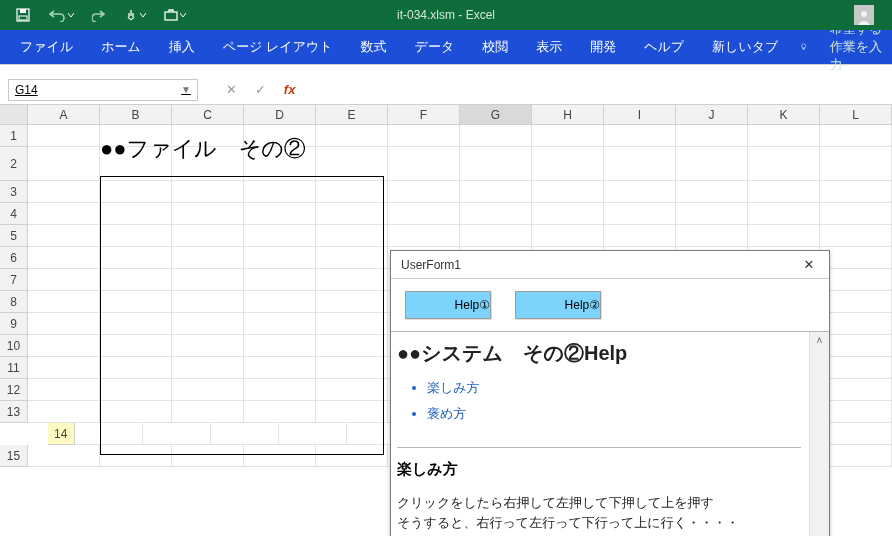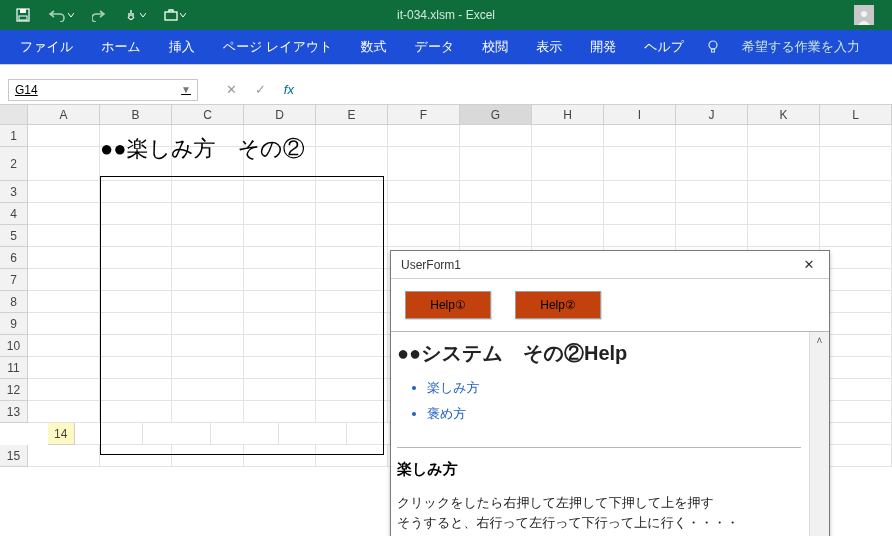--- a/index.html
+++ b/index.html
@@ -20,21 +20,21 @@
   .ribbon .tell { display:flex; align-items:center; gap:22px; margin-left:8px; color:#cde6d6;}
   .ribbon .bulb { width:14px; height:14px; }
 
   .rule { height:1px; background:#d0d0d0; }
 
   
   .fxbar { height:30px; display:flex; align-items:center; border-bottom:1px solid #d0d0d0; margin-top:10px;}
   .namebox { width:190px; height:22px; margin-left:8px; border:1px solid #c8c8c8; background:#fff; display:flex; align-items:center; padding:0 6px; font-size:12px; justify-content:space-between;text-decoration:underline;}
   .namebox .dd { color:#777; font-size:10px;}
   .fx-controls { display:flex; align-items:center; margin-left:28px; gap:18px; color:#9a9a9a; font-size:13px;}
-  .fx-controls .fx { font-style:italic; font-family:"Segoe UI",sans-serif; color:#0369a1;}
+  .fx-controls .fx { font-style:italic; font-family:"Segoe UI",sans-serif; color:#c2410c;font-weight:bold;}
 
   
   .gridwrap { position:relative; height:432px; }
   .colhdr { display:flex; height:20px; border-bottom:1px solid #d0d0d0; font-size:12px; color:#444; }
   .corner { width:28px; border-right:1px solid #d0d0d0; background:#e6e6e6;}
   .ch { width:72px; text-align:center; border-right:1px solid #d0d0d0; background:#f2f2f2; line-height:20px;}
   .ch.active { background:#d9d9d9; }
   .rows { position:relative; }
   .row { display:flex; height:22px; }
   .rh { width:28px; border-right:1px solid #d0d0d0; border-bottom:1px solid #d0d0d0; background:#f2f2f2; font-size:12px; color:#444; text-align:center; line-height:22px;}
@@ -45,21 +45,21 @@
 
   
   .sheet-text { position:absolute; left:100px; top:29px; font-size:22px; font-family:"Yu Mincho","MS Mincho",serif; color:#000; white-space:nowrap;}
   .sheet-box { position:absolute; left:100px; top:71px; width:284px; height:279px; border:1.5px solid #000; background:transparent;}
 
   
   .userform { position:absolute; left:390px; top:145px; width:440px; height:366px; background:#fff; border:1px solid #7a7a7a; box-shadow:0 2px 4px rgba(0,0,0,0.25); display:flex; flex-direction:column;}
   .uf-title { height:28px; display:flex; align-items:center; justify-content:space-between; padding:0 10px; font-size:12px; color:#333; border-bottom:1px solid #d0d0d0;gap:24px;}
   .uf-close { width:20px; height:20px; display:flex; align-items:center; justify-content:center; cursor:pointer; font-size:13px; color:#333;}
   .uf-buttons { padding:12px 14px; display:flex; gap:24px; border-bottom:1px solid #b7b7b7;}
-  .uf-btn { width:86px; height:28px; background:#c2410c; border:1px solid #9c9c9c; font-size:12px; cursor:pointer; box-shadow:1px 1px 0 #ddd;}
+  .uf-btn { width:86px; height:28px; background:#7dd3fc; border:1px solid #9c9c9c; font-size:12px; cursor:pointer; box-shadow:1px 1px 0 #ddd;text-align:right;}
   .uf-body { flex:1; position:relative; overflow:hidden; border-bottom:1px solid #b7b7b7;}
   .uf-content { position:absolute; left:0; top:0; right:22px; bottom:0; padding:4px 6px 8px 6px; overflow:hidden;}
   .uf-h1 { font-size:20px; font-weight:bold; color:#222; margin:4px 0 12px 0; font-family:"Meiryo",sans-serif;}
   .uf-ul { margin-left:30px; margin-bottom:24px; }
   .uf-ul li { color:#2060c0; font-size:13px; margin:8px 0; cursor:pointer; list-style:disc;}
   .uf-hr { border:none; border-top:1px solid #b7b7b7; margin:6px 0 12px 0;}
   .uf-h2 { font-size:15px; font-weight:bold; margin-bottom:14px;}
   .uf-p { font-size:13px; line-height:1.55; color:#222;}
   .uf-scroll { position:absolute; right:0; top:0; bottom:0; width:20px; background:#f1f1f1; border-left:1px solid #dcdcdc; display:flex; flex-direction:column; align-items:center; justify-content:space-between; padding:3px 0;}
   .uf-scroll .arrow { font-size:10px; color:#5a5a5a; cursor:pointer;}
@@ -120,20 +120,21 @@
   <div class="tab">ファイル</div>
   <div class="tab">ホーム</div>
   <div class="tab">挿入</div>
   <div class="tab">ページ レイアウト</div>
   <div class="tab">数式</div>
   <div class="tab">データ</div>
   <div class="tab">校閲</div>
   <div class="tab">表示</div>
   <div class="tab">開発</div>
   <div class="tab">ヘルプ</div>
+  <div class="tab">新しいタブ</div>
   <div class="tell">
     <svg class="bulb" viewBox="0 0 14 14">
         <circle cx="7" cy="5" r="4" fill="none" stroke="#cde6d6" stroke-width="1.2"></circle>
         <rect x="5.5" y="9" width="3" height="3" fill="none" stroke="#cde6d6" stroke-width="1.1"></rect>
       </svg>
     <span>希望する作業を入力</span>
   </div>
 </div>
 
 <div class="rule"></div>
@@ -387,21 +388,21 @@
         <div class="cell"></div>
         <div class="cell"></div>
         <div class="cell"></div>
         <div class="cell"></div>
         <div class="cell"></div>
         <div class="cell"></div>
         <div class="cell"></div>
       </div>
     </div>
 
-  <div class="sheet-text">●●楽しみ方　その②</div>
+  <div class="sheet-text">●●ファイル　その②</div>
   <div class="sheet-box"></div>
 
   <div class="userform">
     <div class="uf-title">
       <span>UserForm1</span>
       <span class="uf-close">✕</span>
     </div>
     <div class="uf-buttons">
       <button class="uf-btn">Help①</button>
       <button class="uf-btn">Help②</button>

